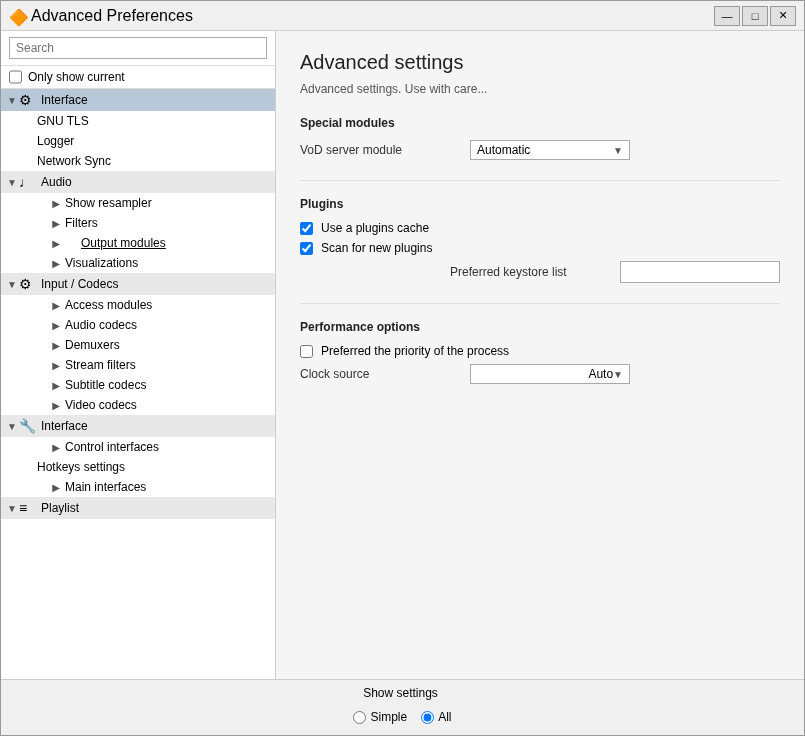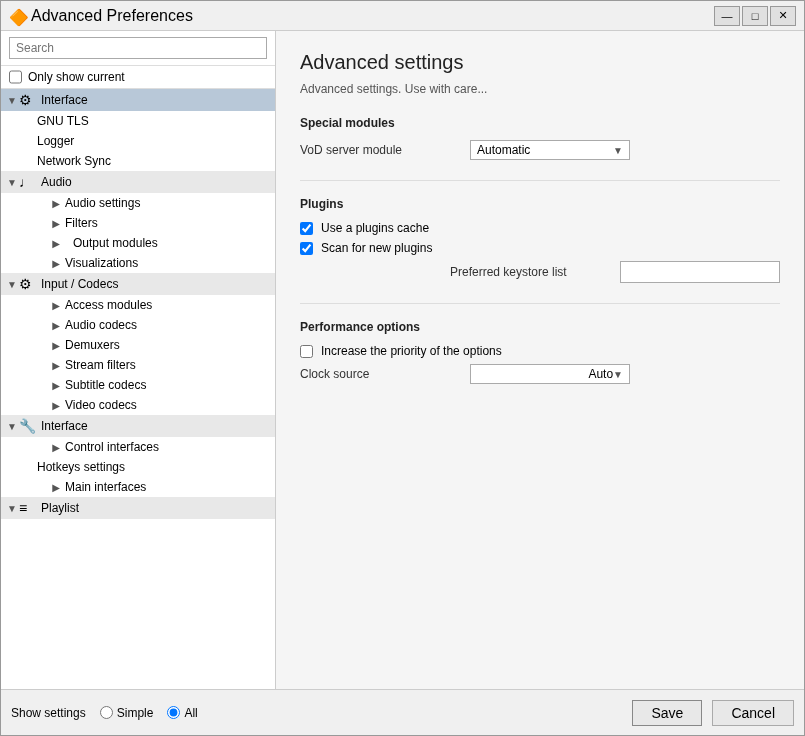--- a/index.html
+++ b/index.html
@@ -201,21 +201,22 @@
     }
 
     
     .bottom-bar {
       border-top: 1px solid #ccc;
       background: #f0f0f0;
       padding: 6px 10px;
       display: flex;
       align-items: center;
       gap: 10px;
-      height: 46px;
+      height: 56px;
+      flex-direction: column;
     }
     .show-settings-label {
       font-size: 12px;
       margin-right: 4px;
     }
     .radio-group {
       display: flex;
       align-items: center;
       gap: 14px;
     }
@@ -293,29 +294,29 @@
           <span>Network Sync</span>
         </div>
 
         <div class="tree-item section-header" style="padding-left:4px;">
           <span class="expand-arrow">▼</span>
           <span class="section-icon">♩</span>
           <span>Audio</span>
         </div>
         <div class="tree-item child-item-arrow" style="padding-left:48px;">
           <span class="expand-arrow">▶</span>
-          <span style="margin-left:2px;">Audio settings</span>
+          <span style="margin-left:2px;">Show resampler</span>
         </div>
         <div class="tree-item child-item-arrow" style="padding-left:48px;">
           <span class="expand-arrow">▶</span>
           <span style="margin-left:2px;">Filters</span>
         </div>
         <div class="tree-item child-item-arrow" style="padding-left:48px;">
           <span class="expand-arrow">▶</span>
-          <span style="margin-left:10px;">Output modules</span>
+          <span style="margin-left:18px;text-decoration:underline;">Output modules</span>
         </div>
         <div class="tree-item child-item-arrow" style="padding-left:48px;">
           <span class="expand-arrow">▶</span>
           <span style="margin-left:2px;">Visualizations</span>
         </div>
 
         <div class="tree-item section-header" style="padding-left:4px;">
           <span class="expand-arrow">▼</span>
           <span class="section-icon">⚙</span>
           <span>Input / Codecs</span>
@@ -403,21 +404,21 @@
           <input type="text" class="text-input" style="">
         </div>
       </div>
 
       <div class="separator"></div>
 
       <div class="section-group">
         <div class="section-label">Performance options</div>
         <div class="checkbox-row">
           <input type="checkbox" style="">
-          <span>Increase the priority of the options</span>
+          <span>Preferred the priority of the process</span>
         </div>
         <div class="field-row" style="margin-top:6px;">
           <span class="field-label">Clock source</span>
           <div class="field-dropdown" style="min-width:160px;justify-content:flex-end;">
             <span>Auto</span>
             <span class="field-dropdown-arrow">▼</span>
           </div>
         </div>
       </div>
     </div>

